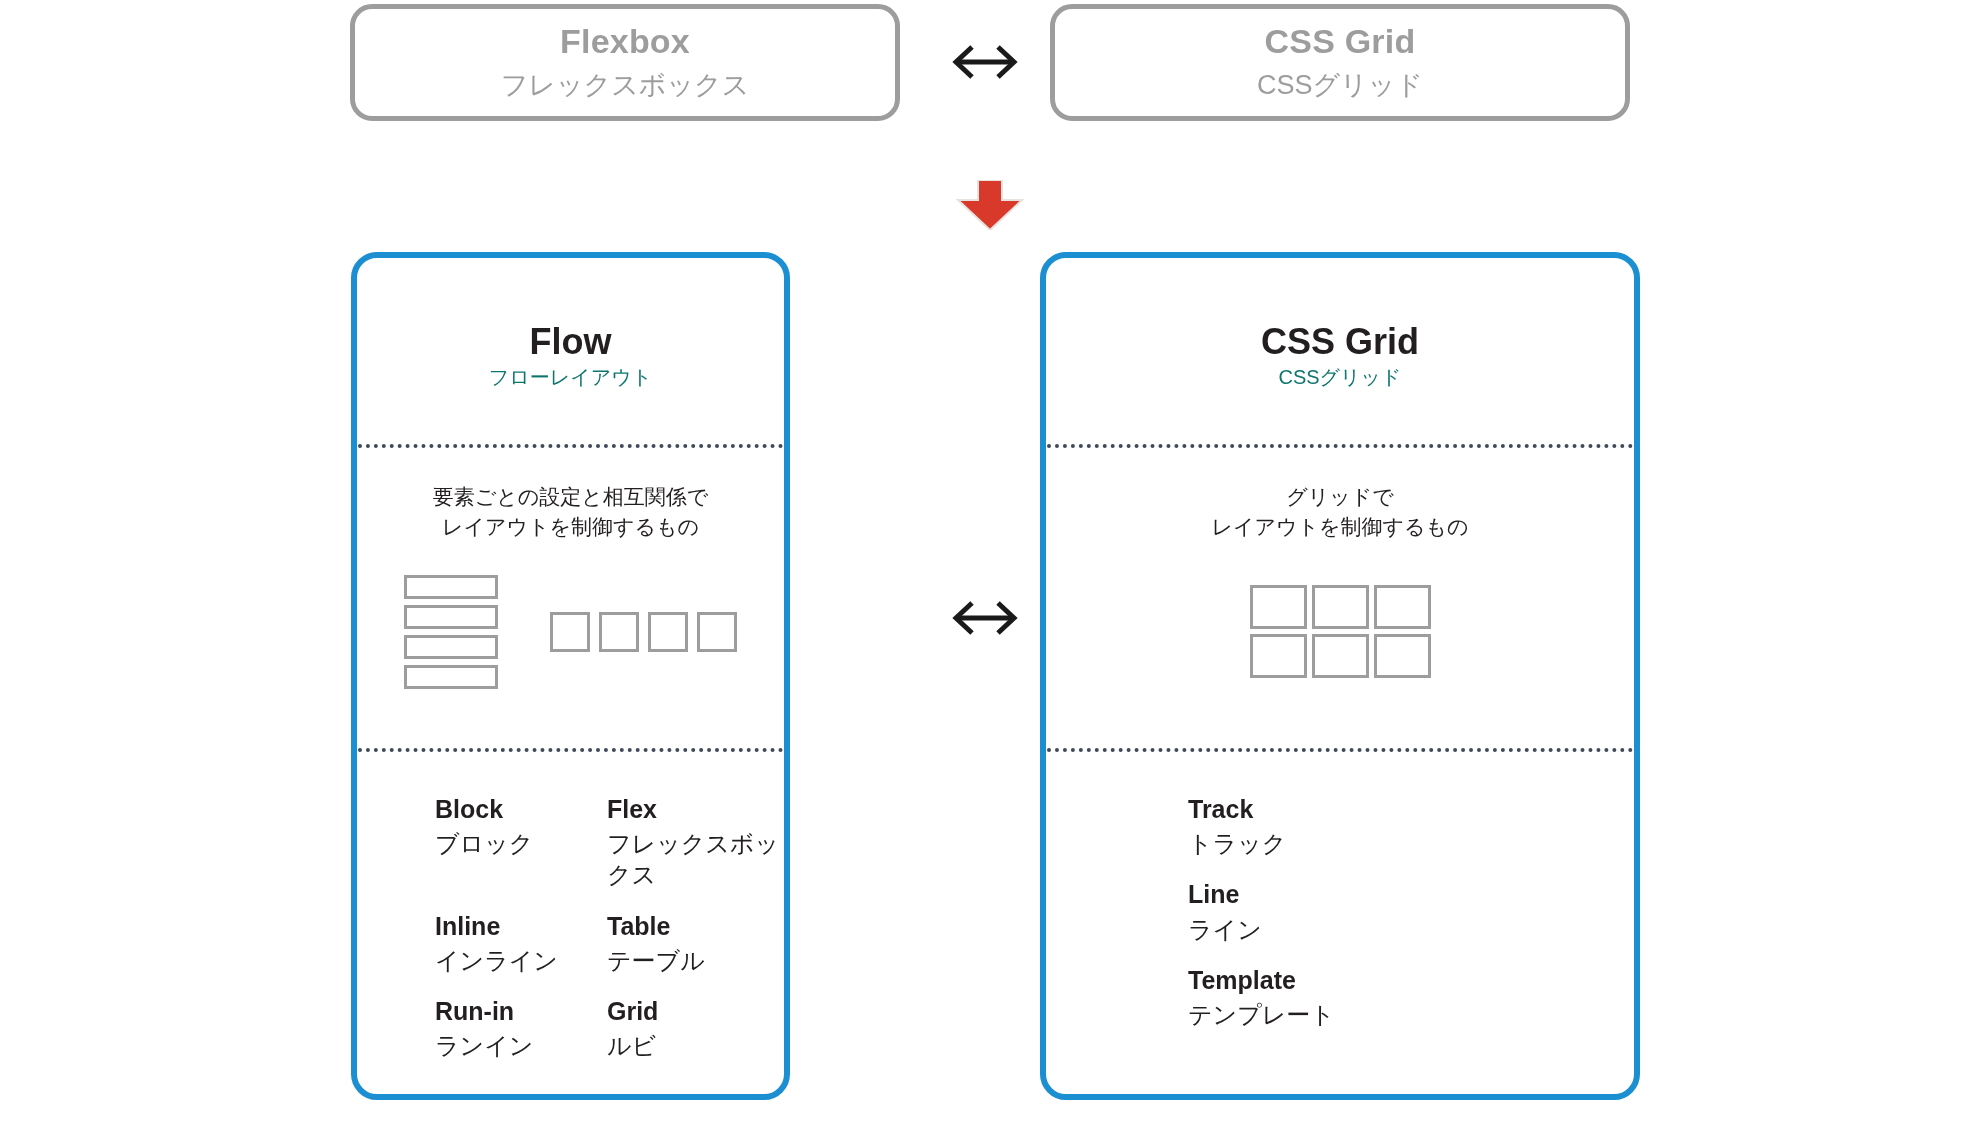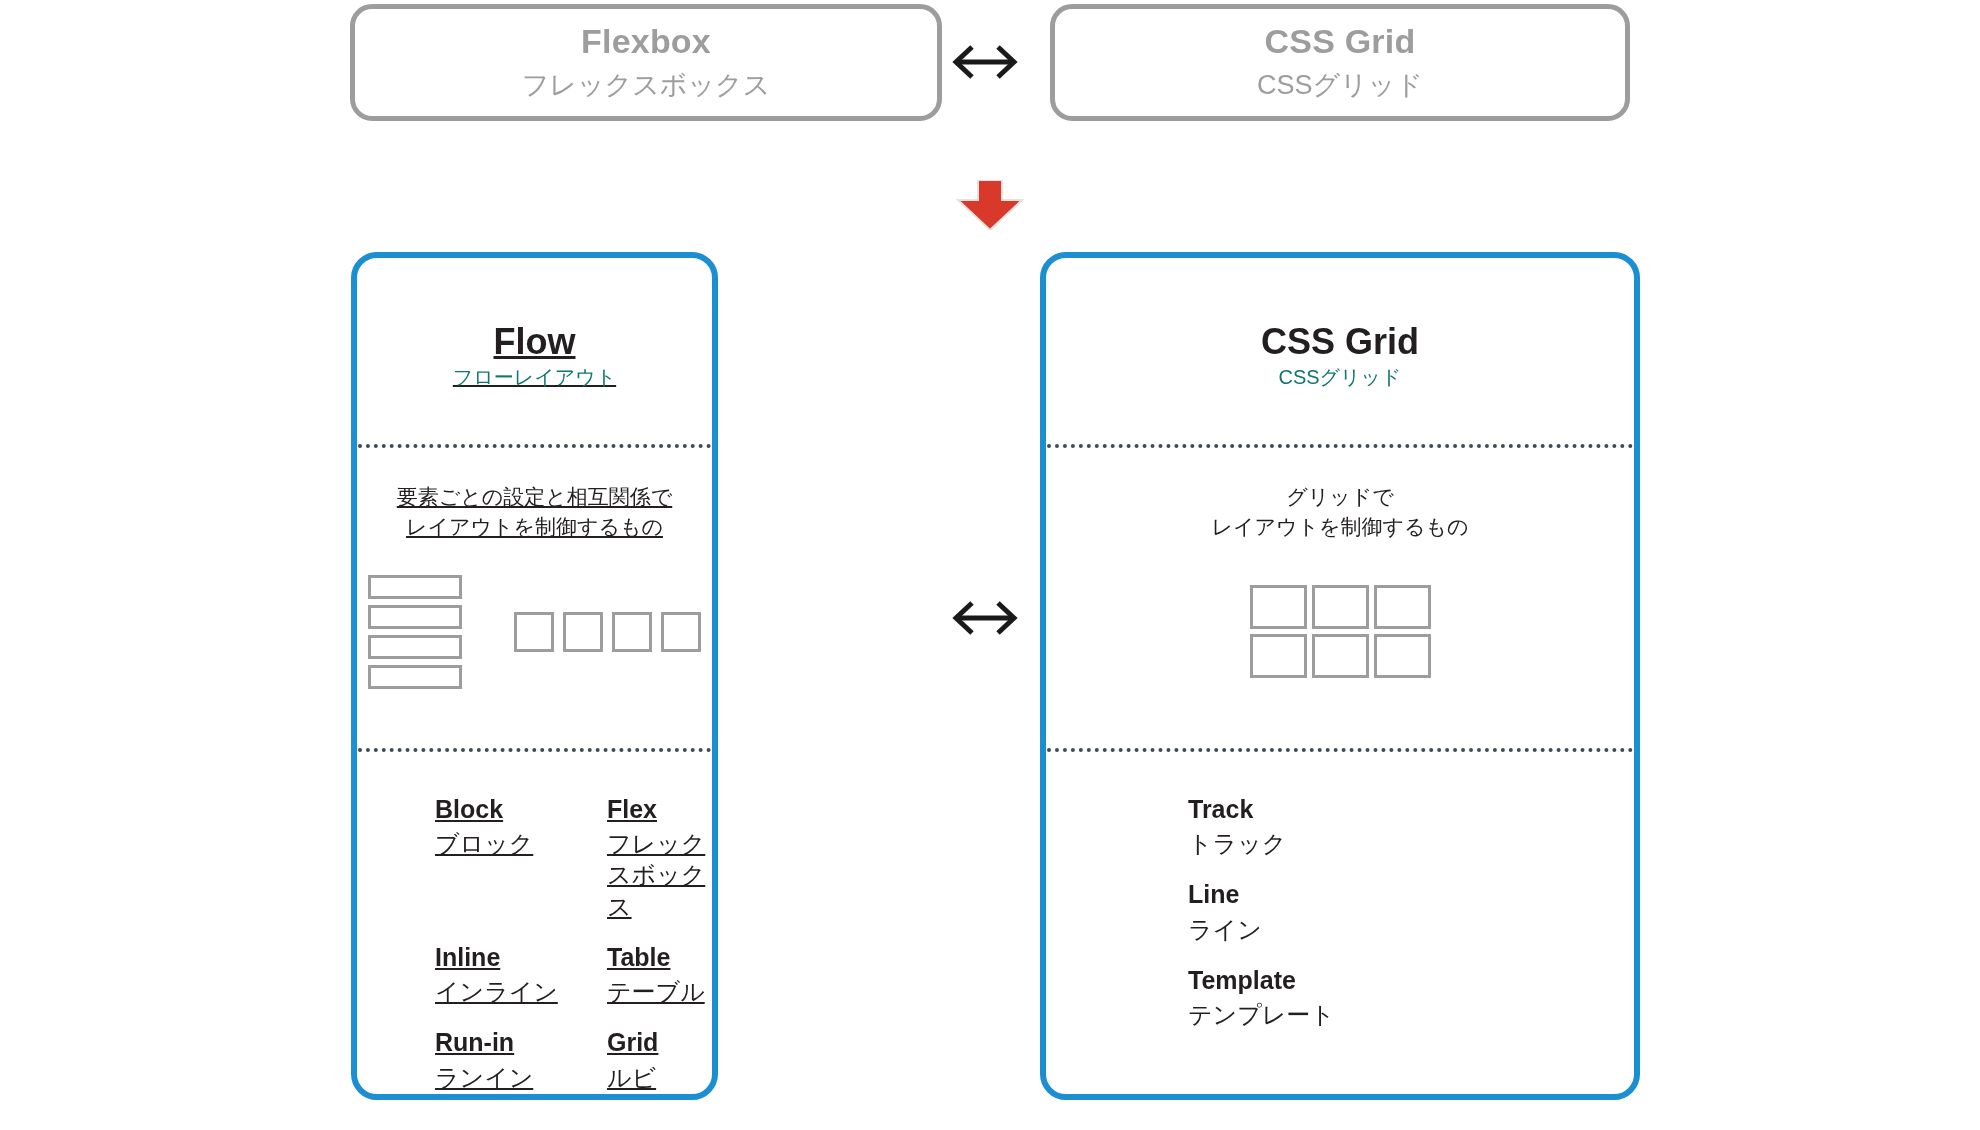--- a/index.html
+++ b/index.html
@@ -25,21 +25,21 @@
     border-radius: 22px;
     background: #ffffff;
     display: flex;
     flex-direction: column;
     align-items: center;
     justify-content: center;
     box-sizing: border-box;
   }
   #top-box-flexbox { left: 350px;  width: 230px; }
   #top-box-cssgrid { left: 1050px; width: 580px; }
-  #top-box-flexbox { width: 592px; }
+  #top-box-flexbox { width: 550px; }
 
   .top-title {
     font-size: 34px;
     font-weight: bold;
     color: #9d9d9d;
     line-height: 1.15;
     letter-spacing: 0.2px;
   }
   .top-sub {
     font-size: 27px;
@@ -73,21 +73,21 @@
     position: absolute;
     top: 252px;
     height: 848px;
     border: 6px solid #1b8fd1;
     border-radius: 26px;
     background: #ffffff;
     box-sizing: border-box;
     display: flex;
     flex-direction: column;
   }
-  #panel-flow { left: 351px;  width: 367px; text-decoration: underline; }
+  #panel-flow { left: 351px;  width: 439px; }
   #panel-grid { left: 1040px; width: 600px; }
 
   .panel-head {
     flex: 0 0 186px;
     display: flex;
     flex-direction: column;
     align-items: center;
     justify-content: center;
     padding-top: 8px;
     box-sizing: border-box;

